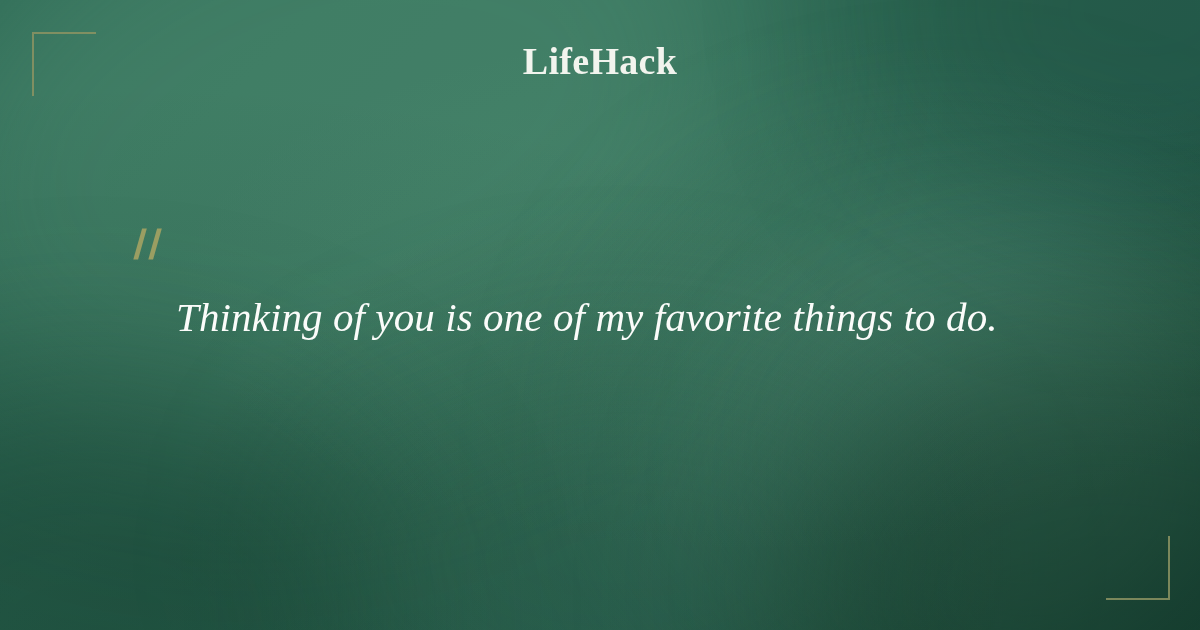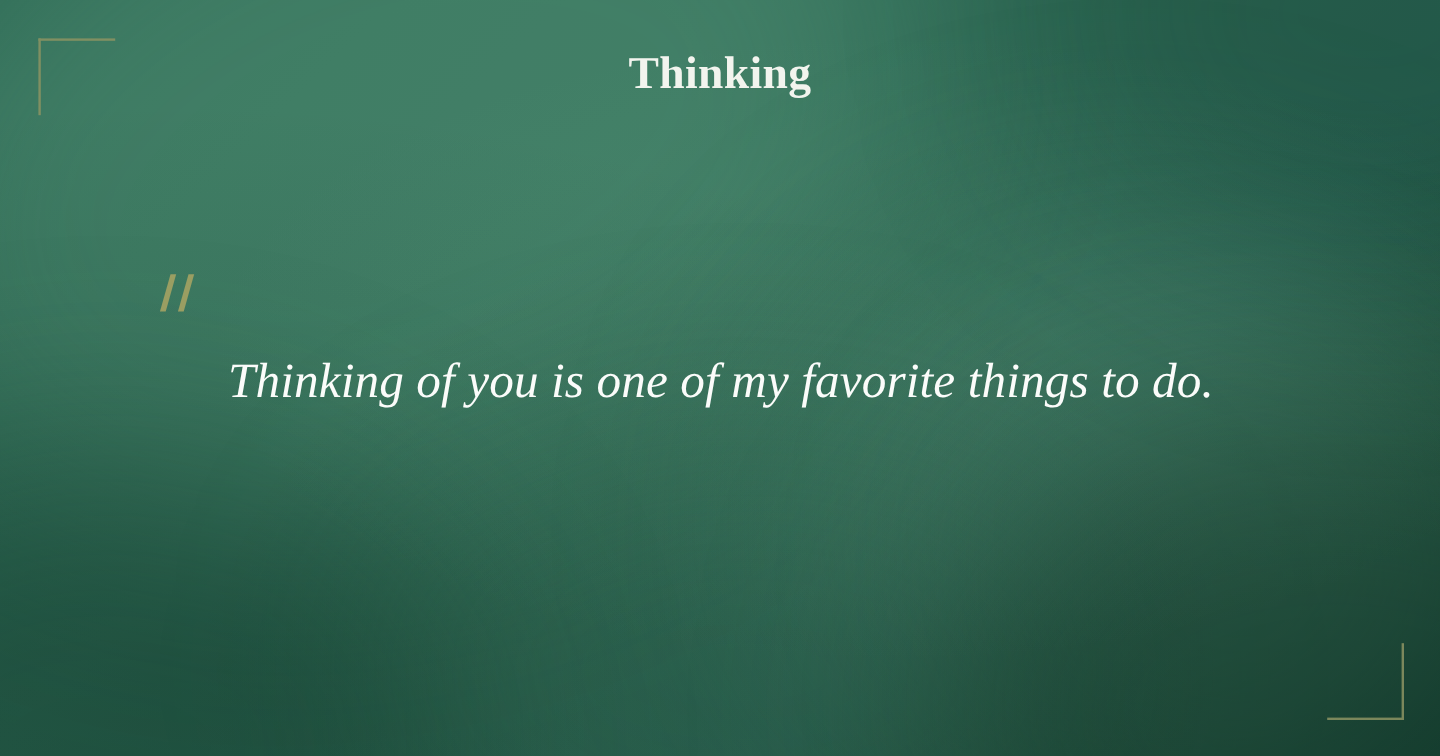--- a/index.html
+++ b/index.html
@@ -143,21 +143,21 @@
     position: absolute;
     left: 131px;
     top: 226px;
     width: 44px;
     height: 40px;
   }
 
   
   .quote-wrap {
     position: absolute;
-    left: 190px;
+    left: 176px;
     top: 292px;
     width: 900px;
   }
   .quote-text {
     font-family: "Liberation Serif", "DejaVu Serif", serif;
     font-style: italic;
     font-size: 41px;
     font-weight: 400;
     line-height: 1.25;
     color: #fbfcfa;
@@ -180,21 +180,21 @@
   <div class="bg-blob b6"></div>
   <div class="bg-blob b7"></div>
   <div class="bg-grain"></div>
 
   <div class="content">
 
     <div class="corner tl"></div>
     <div class="corner br"></div>
 
     <div class="brand">
-      <span class="brand-text">Thinking</span>
+      <span class="brand-text">LifeHack</span>
     </div>
 
     <div class="quote-mark">
       <svg viewBox="0 0 44 40" width="44" height="40" aria-hidden="true">
         <path d="M11.5 2.5 L16.2 2.5 L12.4 33.5 L7.6 33.5 Z" fill="#9a9e62" transform="skewX(-9)"></path>
         <path d="M26.5 2.5 L31.2 2.5 L27.4 33.5 L22.6 33.5 Z" fill="#9a9e62" transform="skewX(-9)"></path>
       </svg>
     </div>
 
     <div class="quote-wrap">

